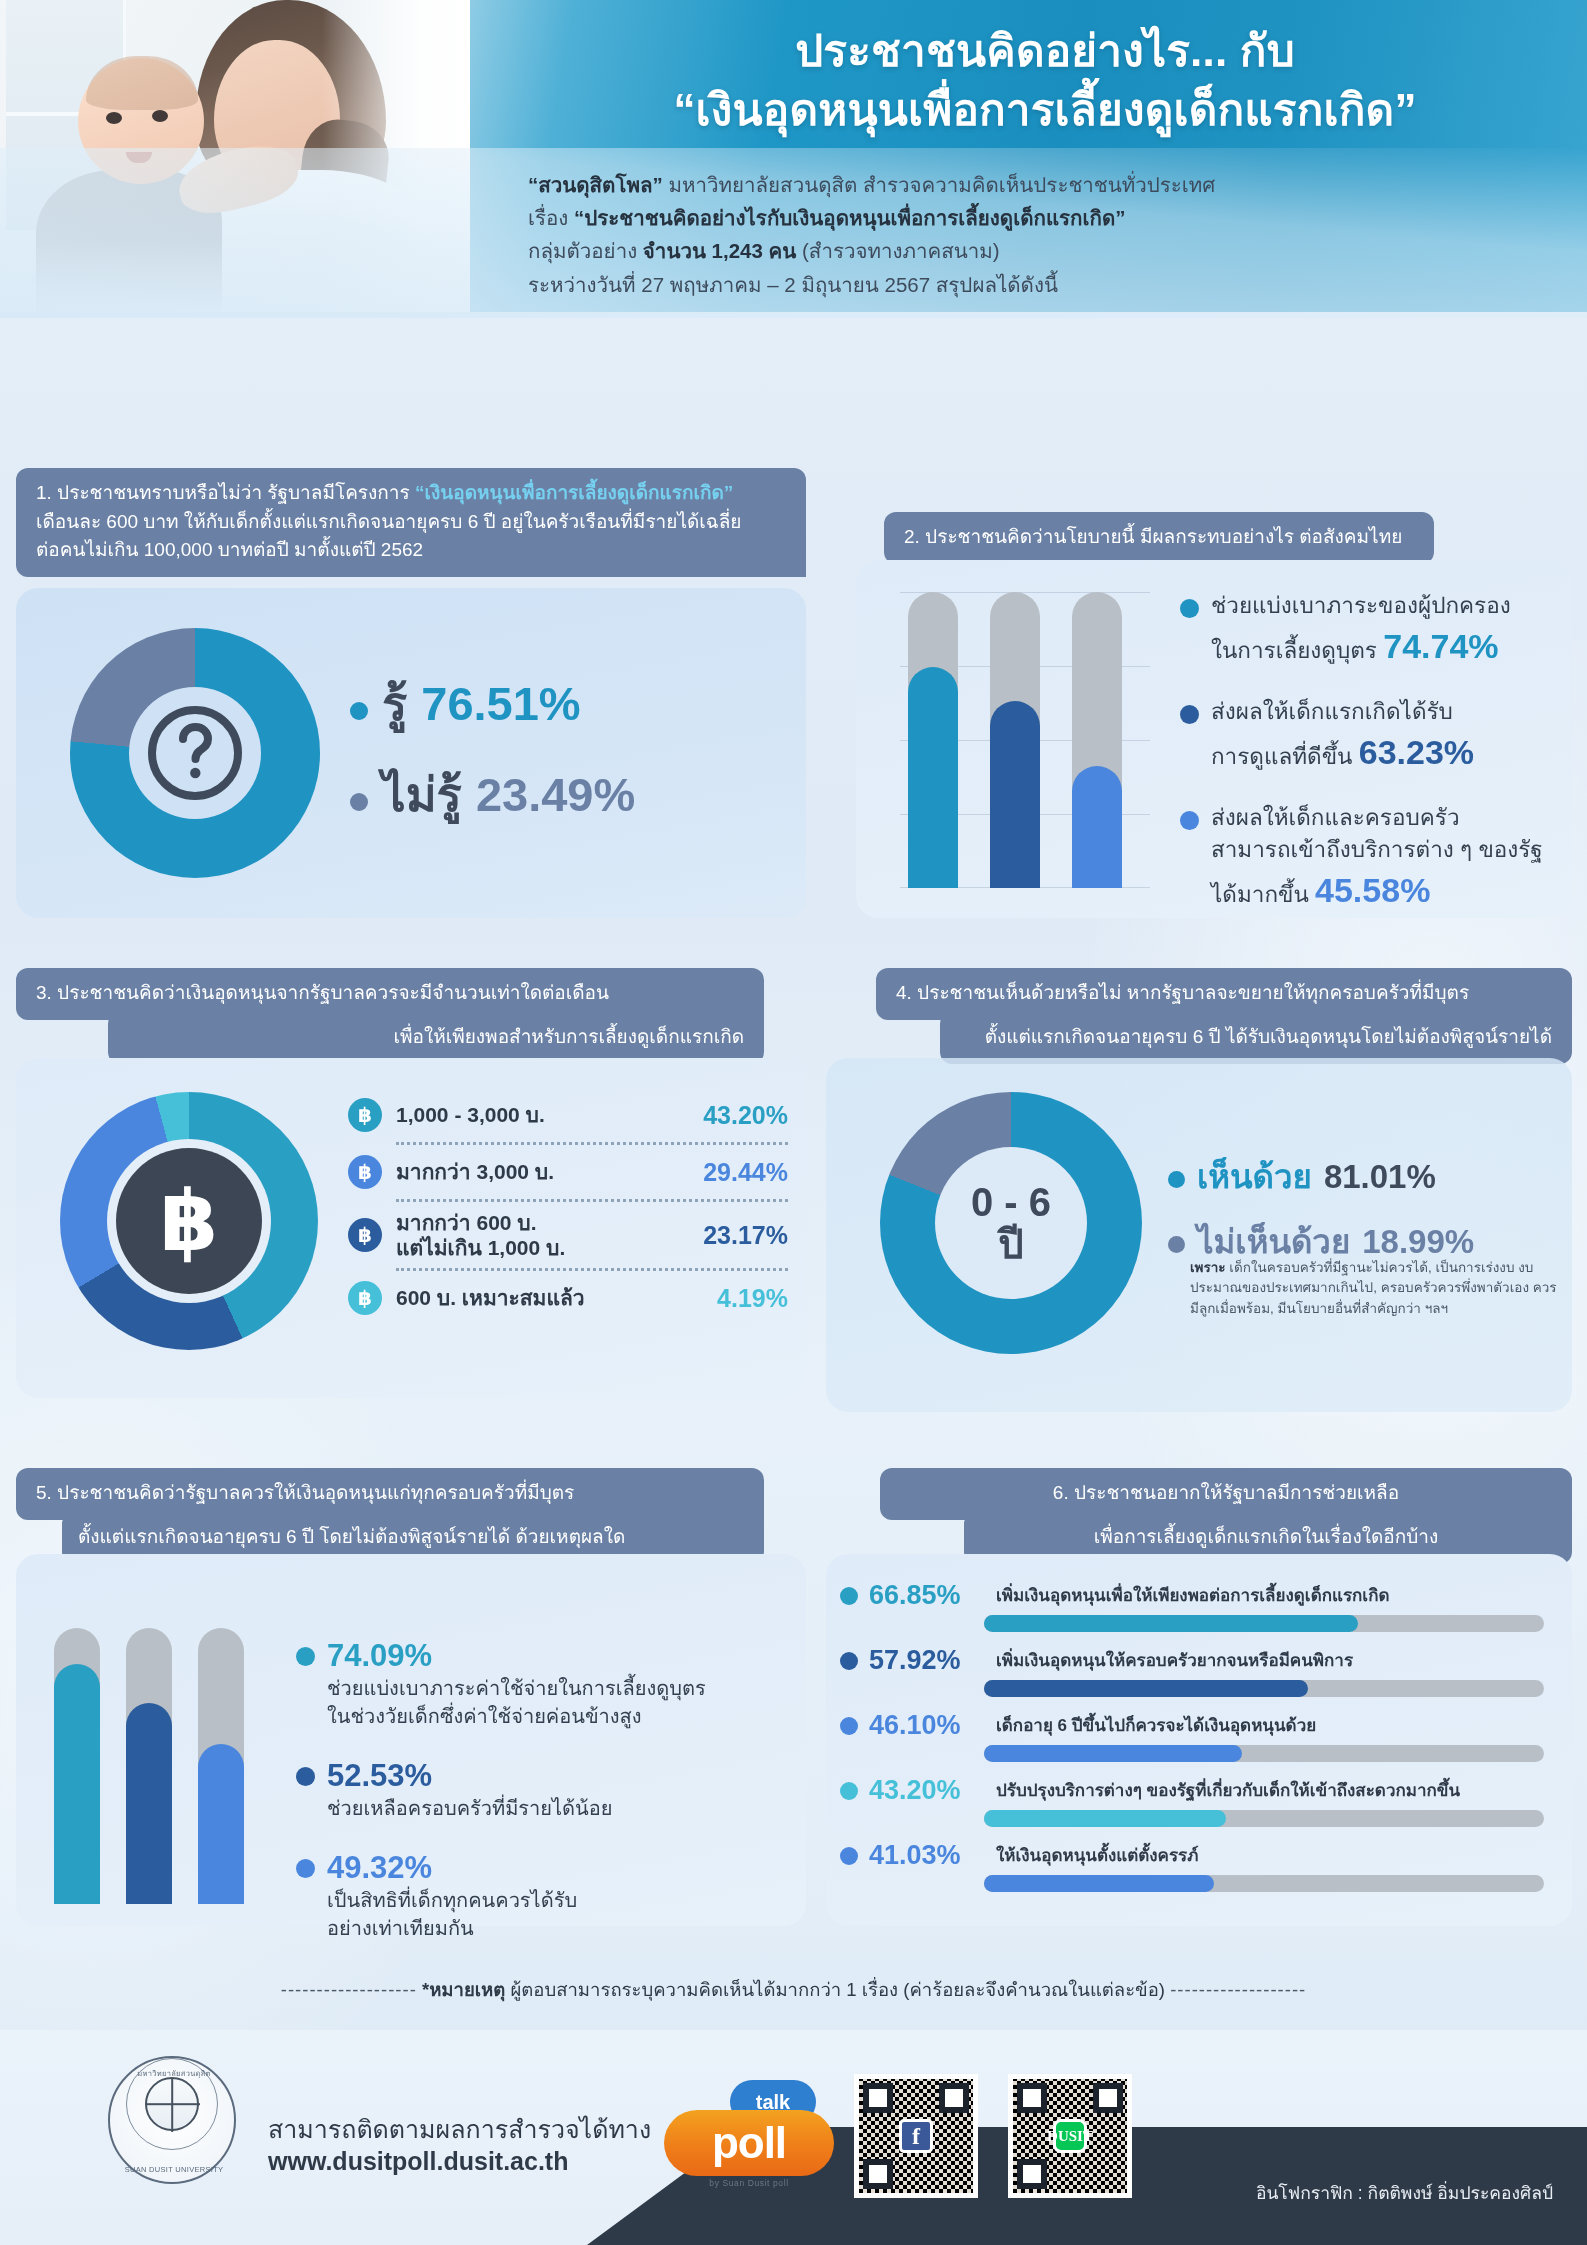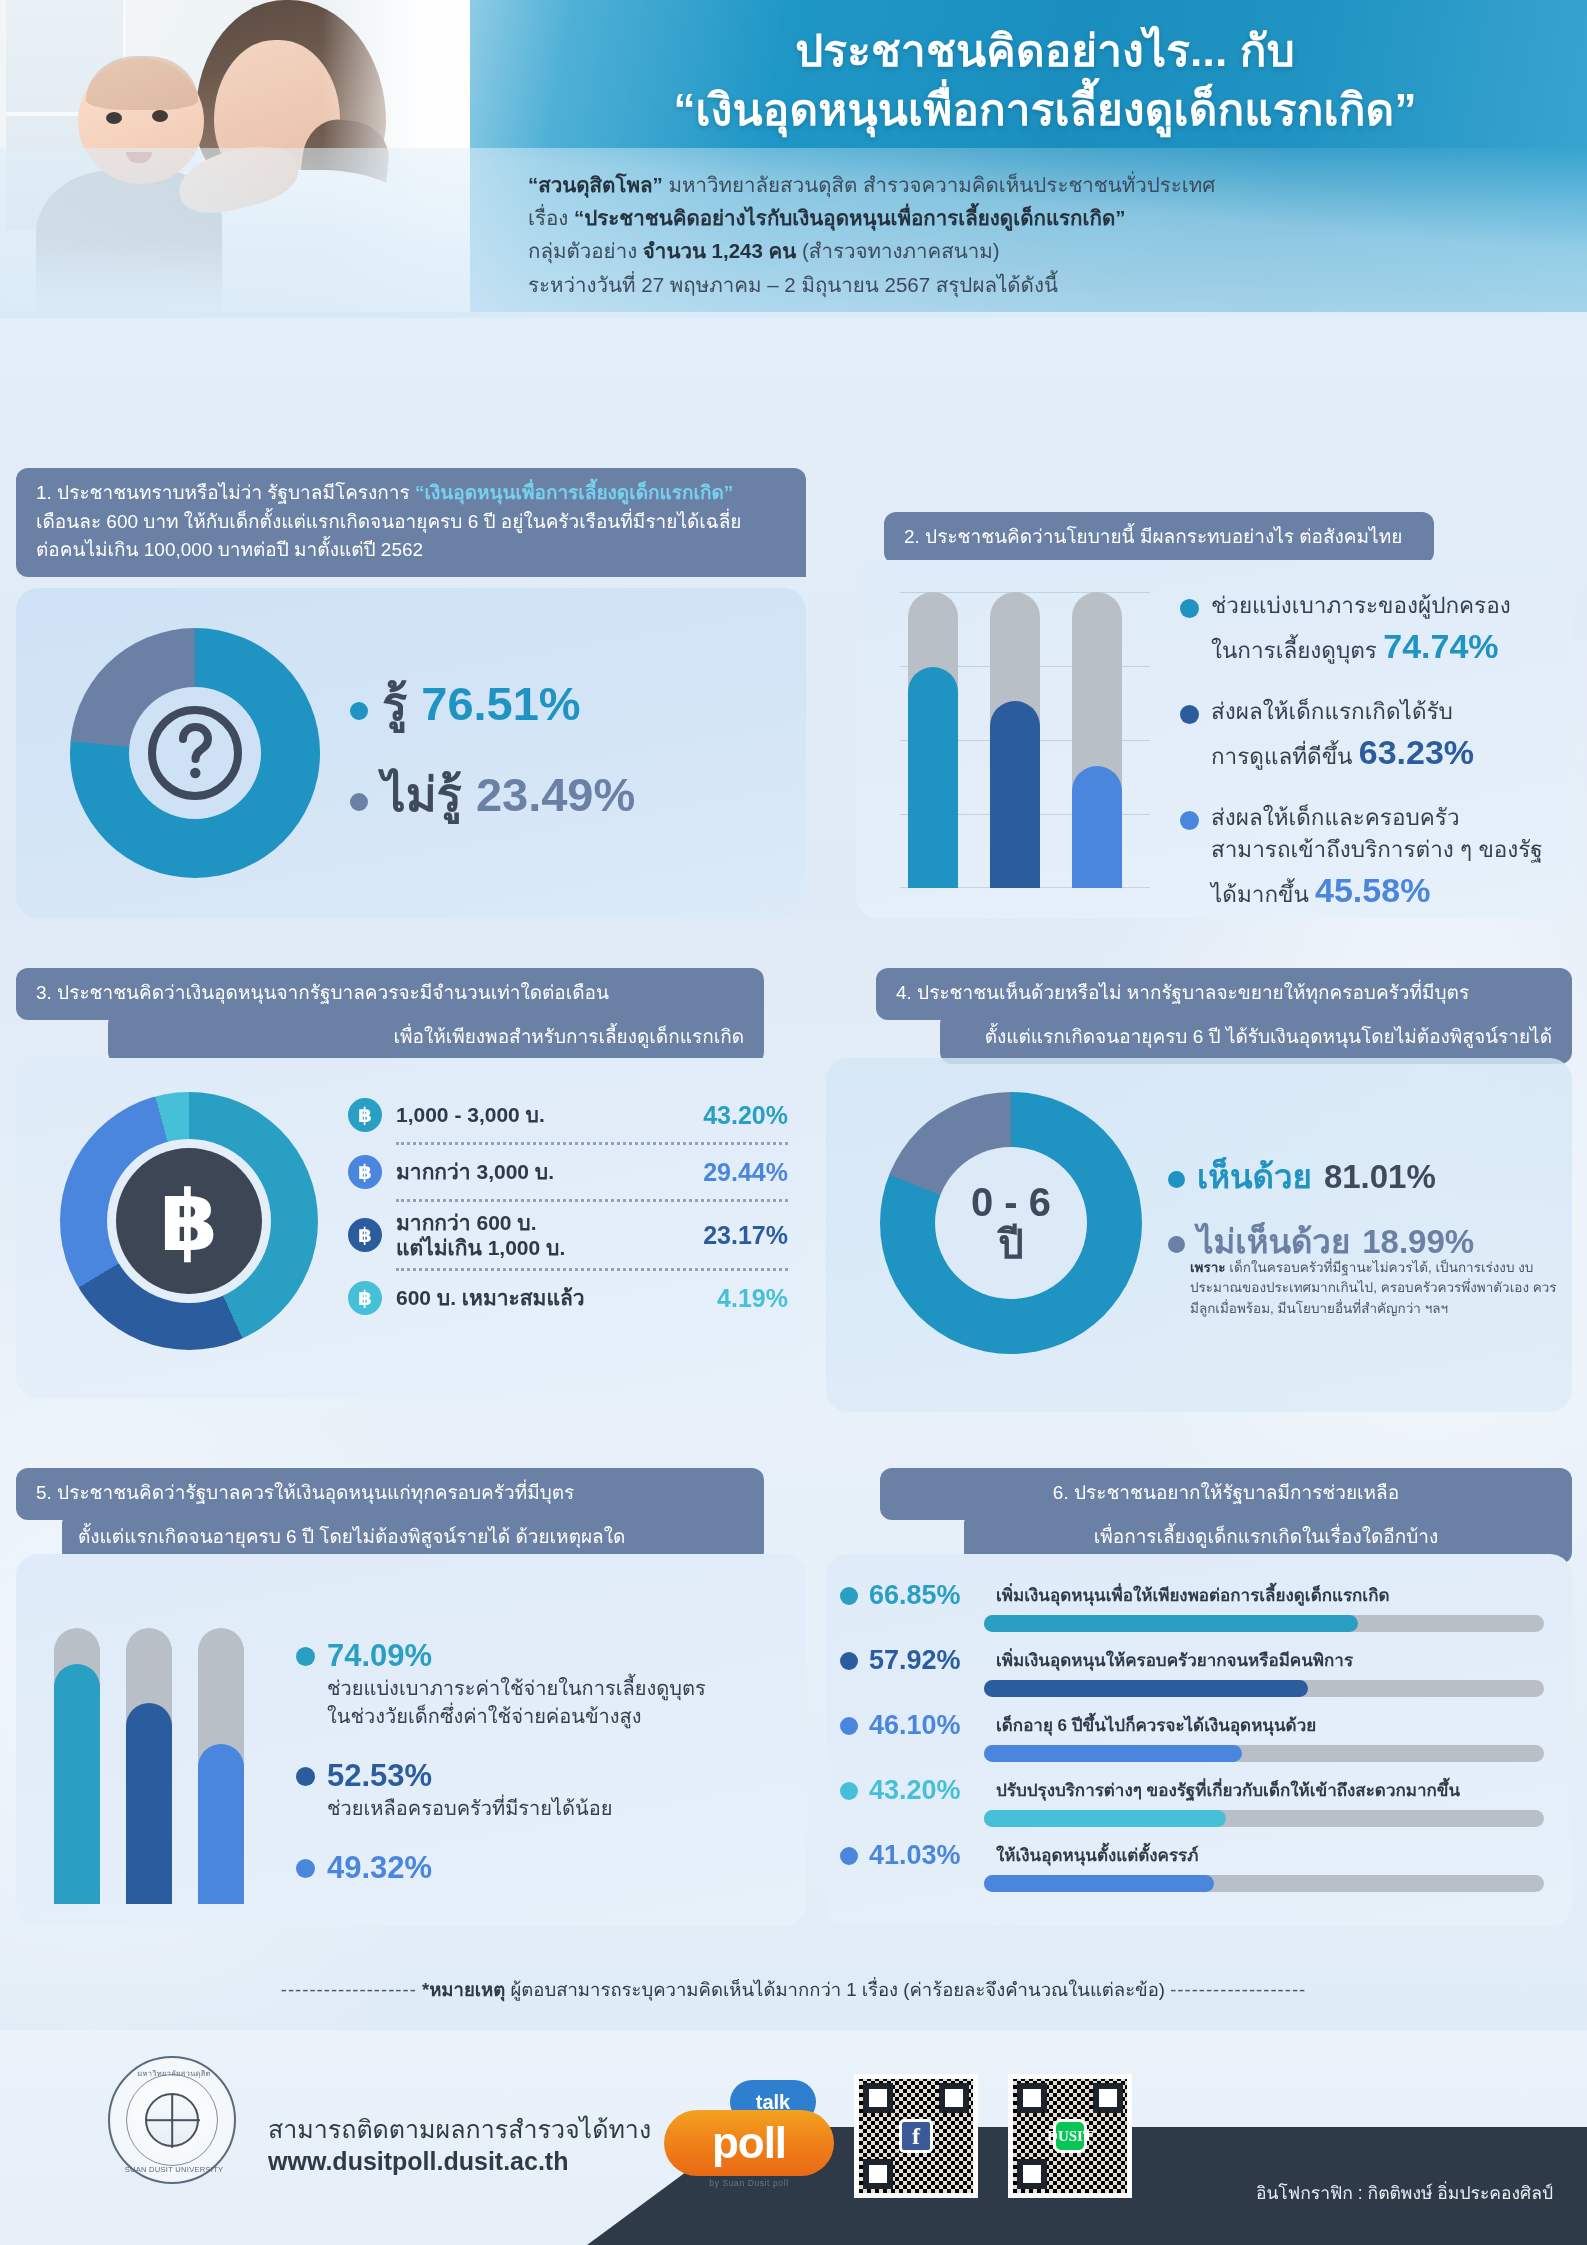--- a/index.html
+++ b/index.html
@@ -278,21 +278,21 @@
   }
   .footer-dark {
     position: absolute; right: 0; bottom: 0; width: 1000px; height: 118px;
     background: #2f3a49;
     clip-path: polygon(160px 0, 1000px 0, 1000px 118px, 0 118px);
   }
   .dusit-seal {
     position: absolute; left: 108px; top: 26px; width: 128px; height: 128px;
     border-radius: 50%; border: 2px solid #5b6b7d;
     background: radial-gradient(circle at 50% 45%, #ffffff 0%, #f2f6fa 70%, #e9eff5 100%);
-    display: flex; align-items: center; justify-content: center;
+    display: flex; justify-content: center;
   }
   .dusit-seal .inner {
     width: 92px; height: 92px; border-radius: 50%;
     border: 1.5px solid #7e8d9d;
     display:flex; align-items:center; justify-content:center;
   }
   .dusit-seal .globe {
     width: 54px; height: 54px; border-radius: 50%;
     border: 2px solid #46525f; position: relative;
     background: linear-gradient(180deg, #f7fafc, #e7eef4);
@@ -595,20 +595,24 @@
         <span class="ldot" style="width:19px;height:19px;background:#2b5d9e;"></span>
         <span class="s5pct" style="color:#2b5d9e;">52.53%</span>
       </div>
       <div class="s5desc">ช่วยเหลือครอบครัวที่มีรายได้น้อย</div>
     </div>
     <div class="s5row">
       <div class="s5head">
         <span class="ldot" style="width:19px;height:19px;background:#4a86dd;"></span>
         <span class="s5pct" style="color:#4a86dd;">49.32%</span>
       </div>
+      <div class="s5desc">
+        <span>เป็นสิทธิที่เด็กทุกคนควรได้รับ</span><br>
+        <span>อย่างเท่าเทียมกัน</span>
+      </div>
     </div>
   </div>
 
   <div class="qbanner r1" id="sec6-banner1" style="text-align:center;">
     <div>6. ประชาชนอยากให้รัฐบาลมีการช่วยเหลือ</div>
   </div>
   <div class="qbanner r2" id="sec6-banner2" style="text-align:center;">
     <div>เพื่อการเลี้ยงดูเด็กแรกเกิดในเรื่องใดอีกบ้าง</div>
   </div>
   <div class="panel lite" id="sec6-panel"></div>

